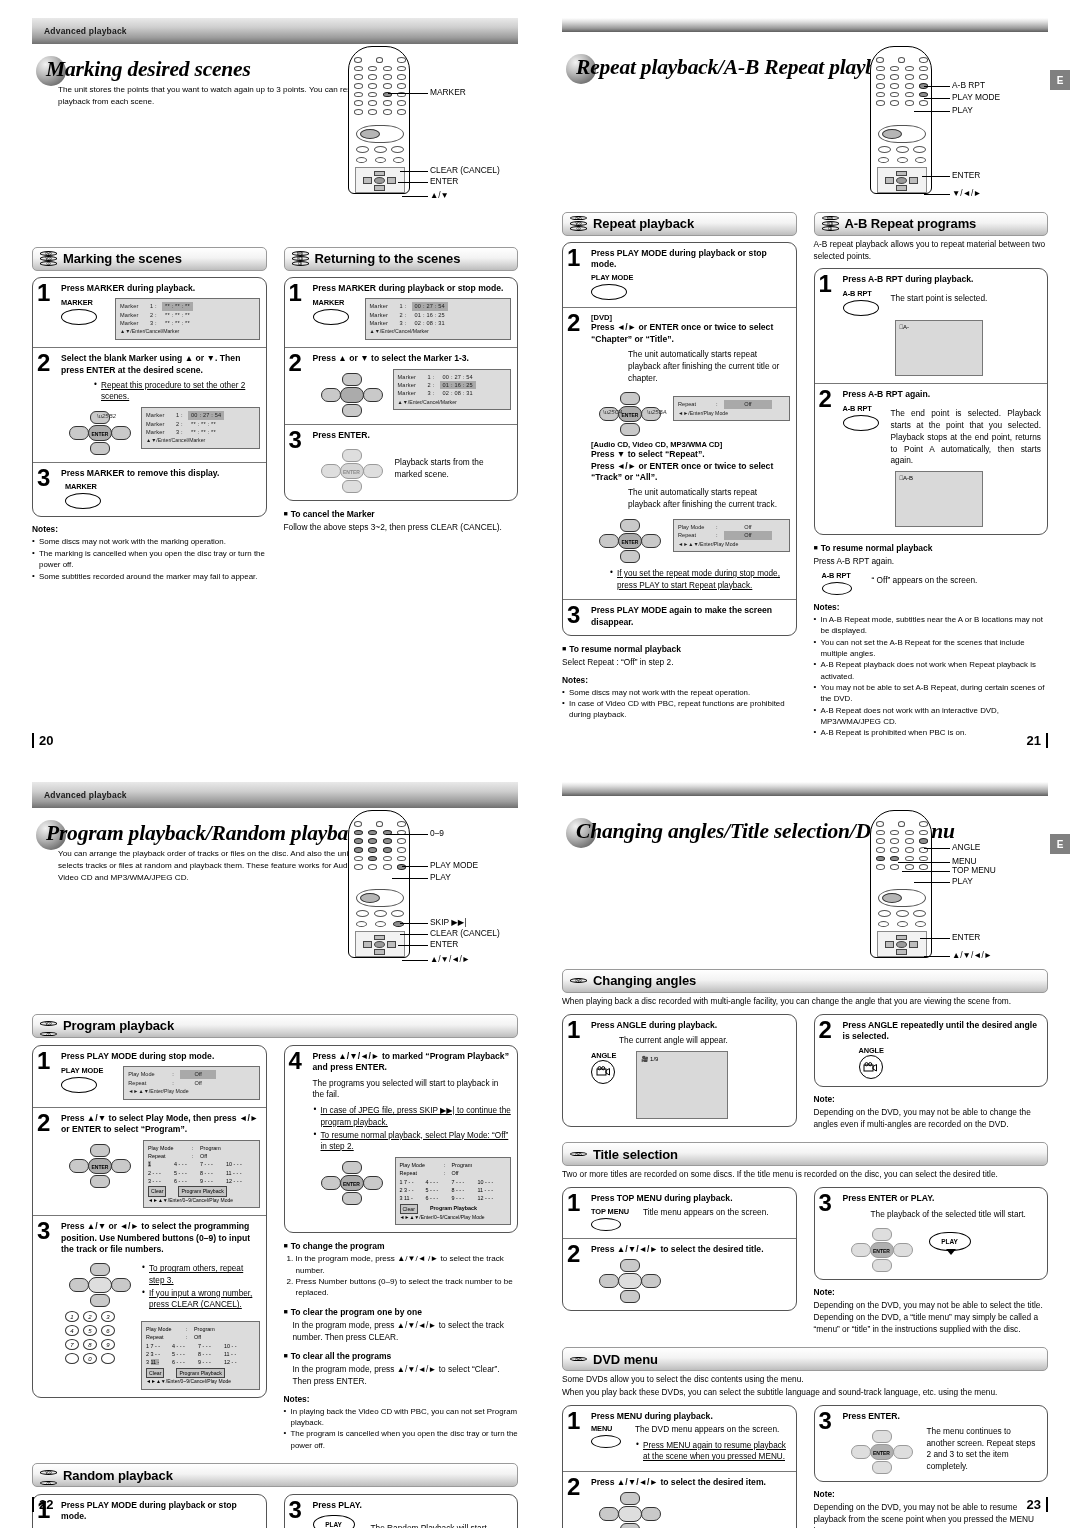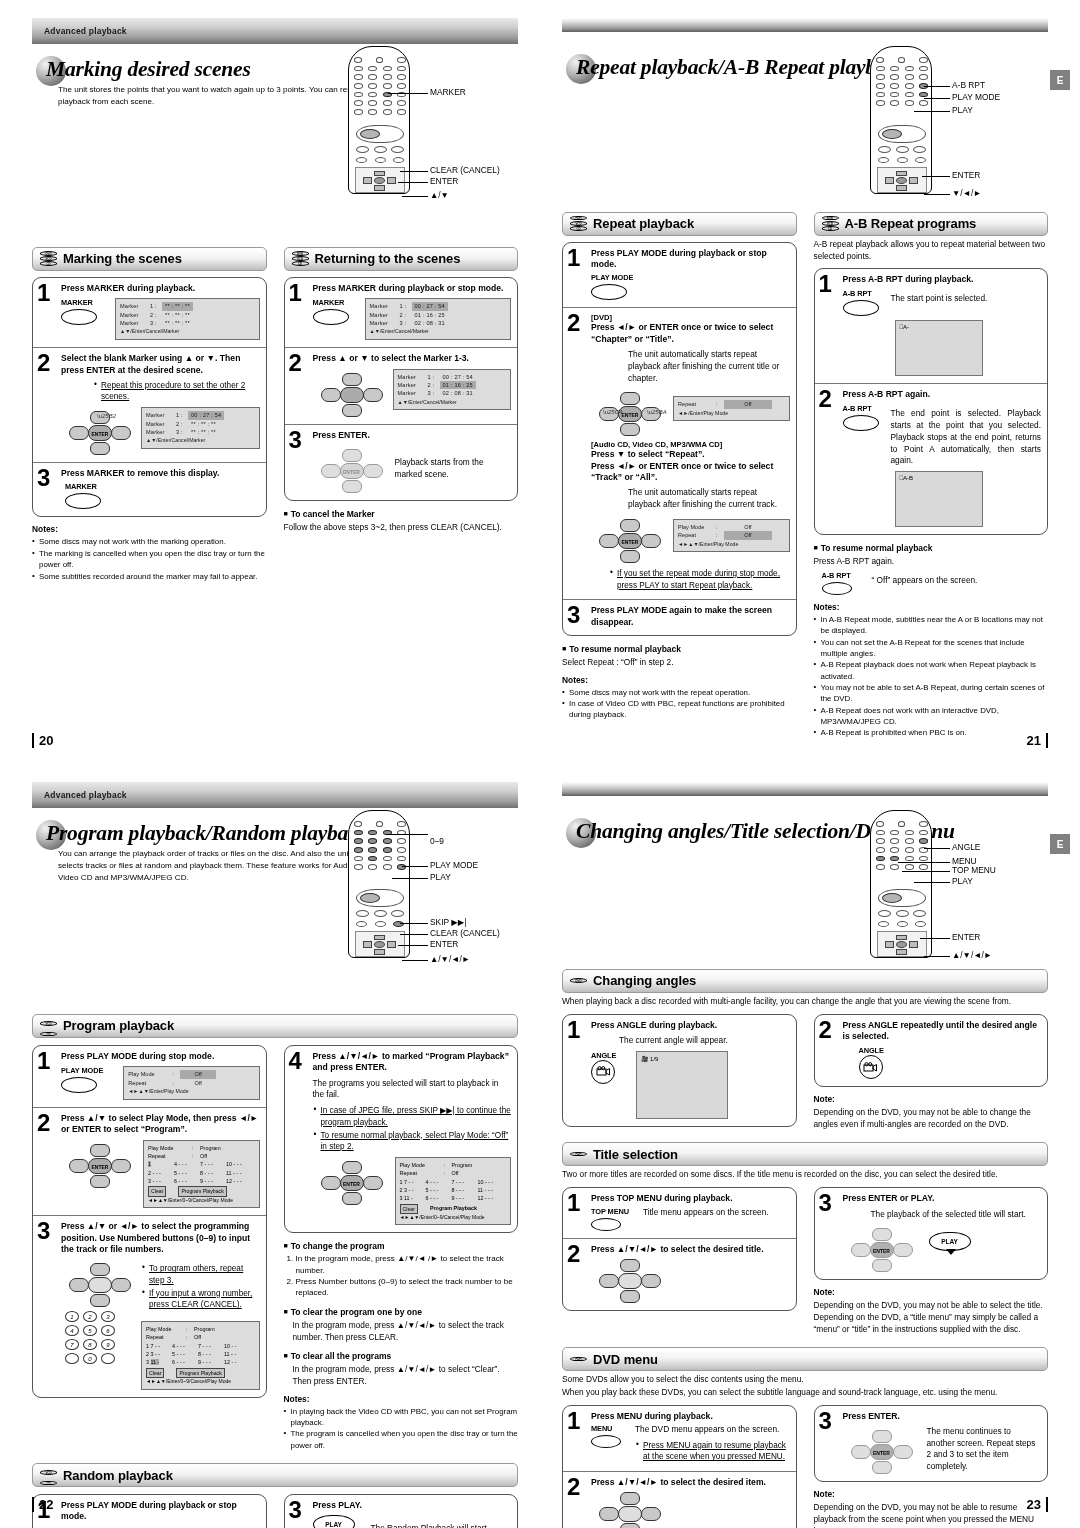--- a/index.html
+++ b/index.html
@@ -789,21 +789,21 @@
         <div class="rpad">
           <i class="up"></i>
             <i class="lf"></i>
             <i class="rt"></i>
             <i class="dn"></i>
             <i class="ctr"></i>
         </div>
       </div>
       <div class="callouts">
         <div class="calline" style="left:-24px; top:24px; width:42px;"></div>
-        <div class="callout" style="left:20px; top:26px;">0–9</div>
+        <div class="callout" style="left:20px; top:18px;">0–9</div>
         <div class="calline" style="left:-8px; top:56px; width:26px;"></div>
         <div class="callout" style="left:20px; top:50px;">PLAY MODE</div>
         <div class="calline" style="left:-18px; top:68px; width:36px;"></div>
         <div class="callout" style="left:20px; top:62px;">PLAY</div>
         <div class="calline" style="left:-10px; top:113px; width:28px;"></div>
         <div class="callout" style="left:20px; top:107px;">SKIP ▶▶|</div>
         <div class="calline" style="left:-10px; top:124px; width:28px;"></div>
         <div class="callout" style="left:20px; top:118px;">CLEAR (CANCEL)</div>
         <div class="calline" style="left:-12px; top:135px; width:30px;"></div>
         <div class="callout" style="left:20px; top:129px;">ENTER</div>

